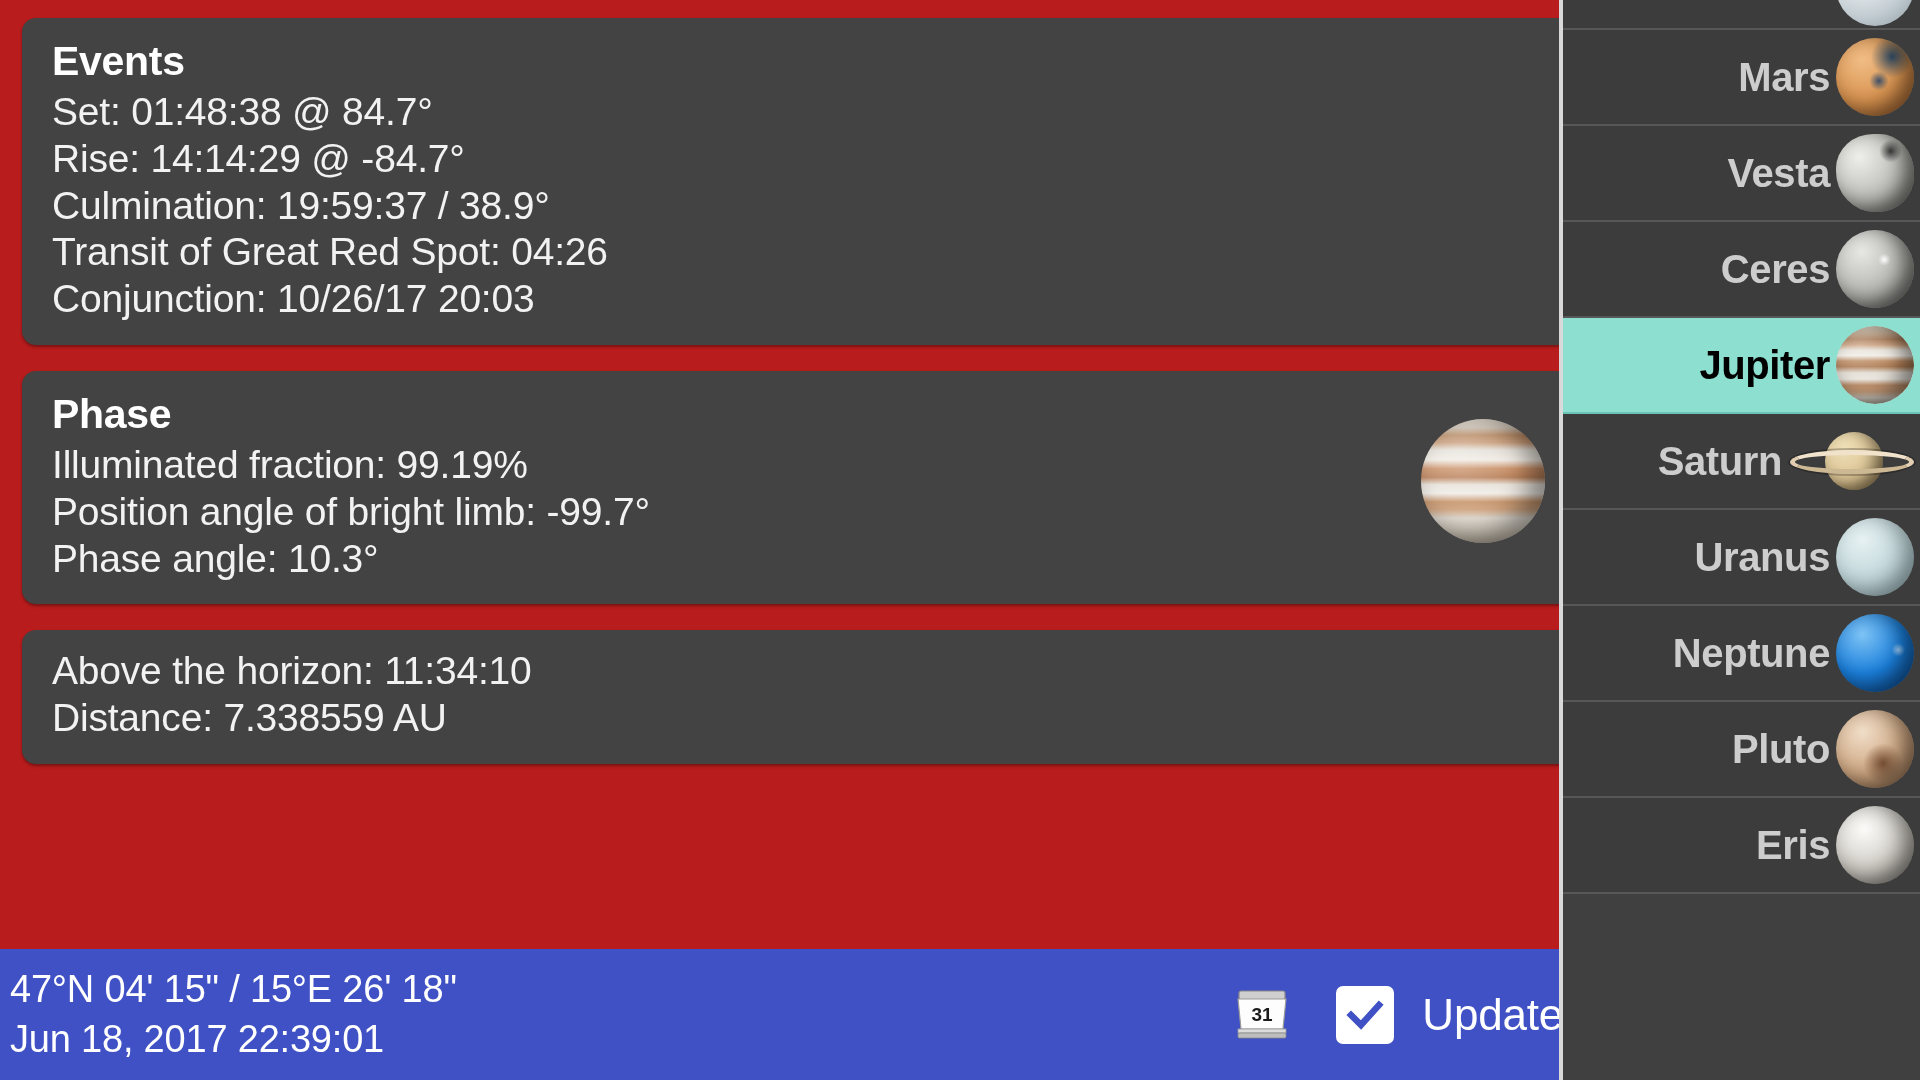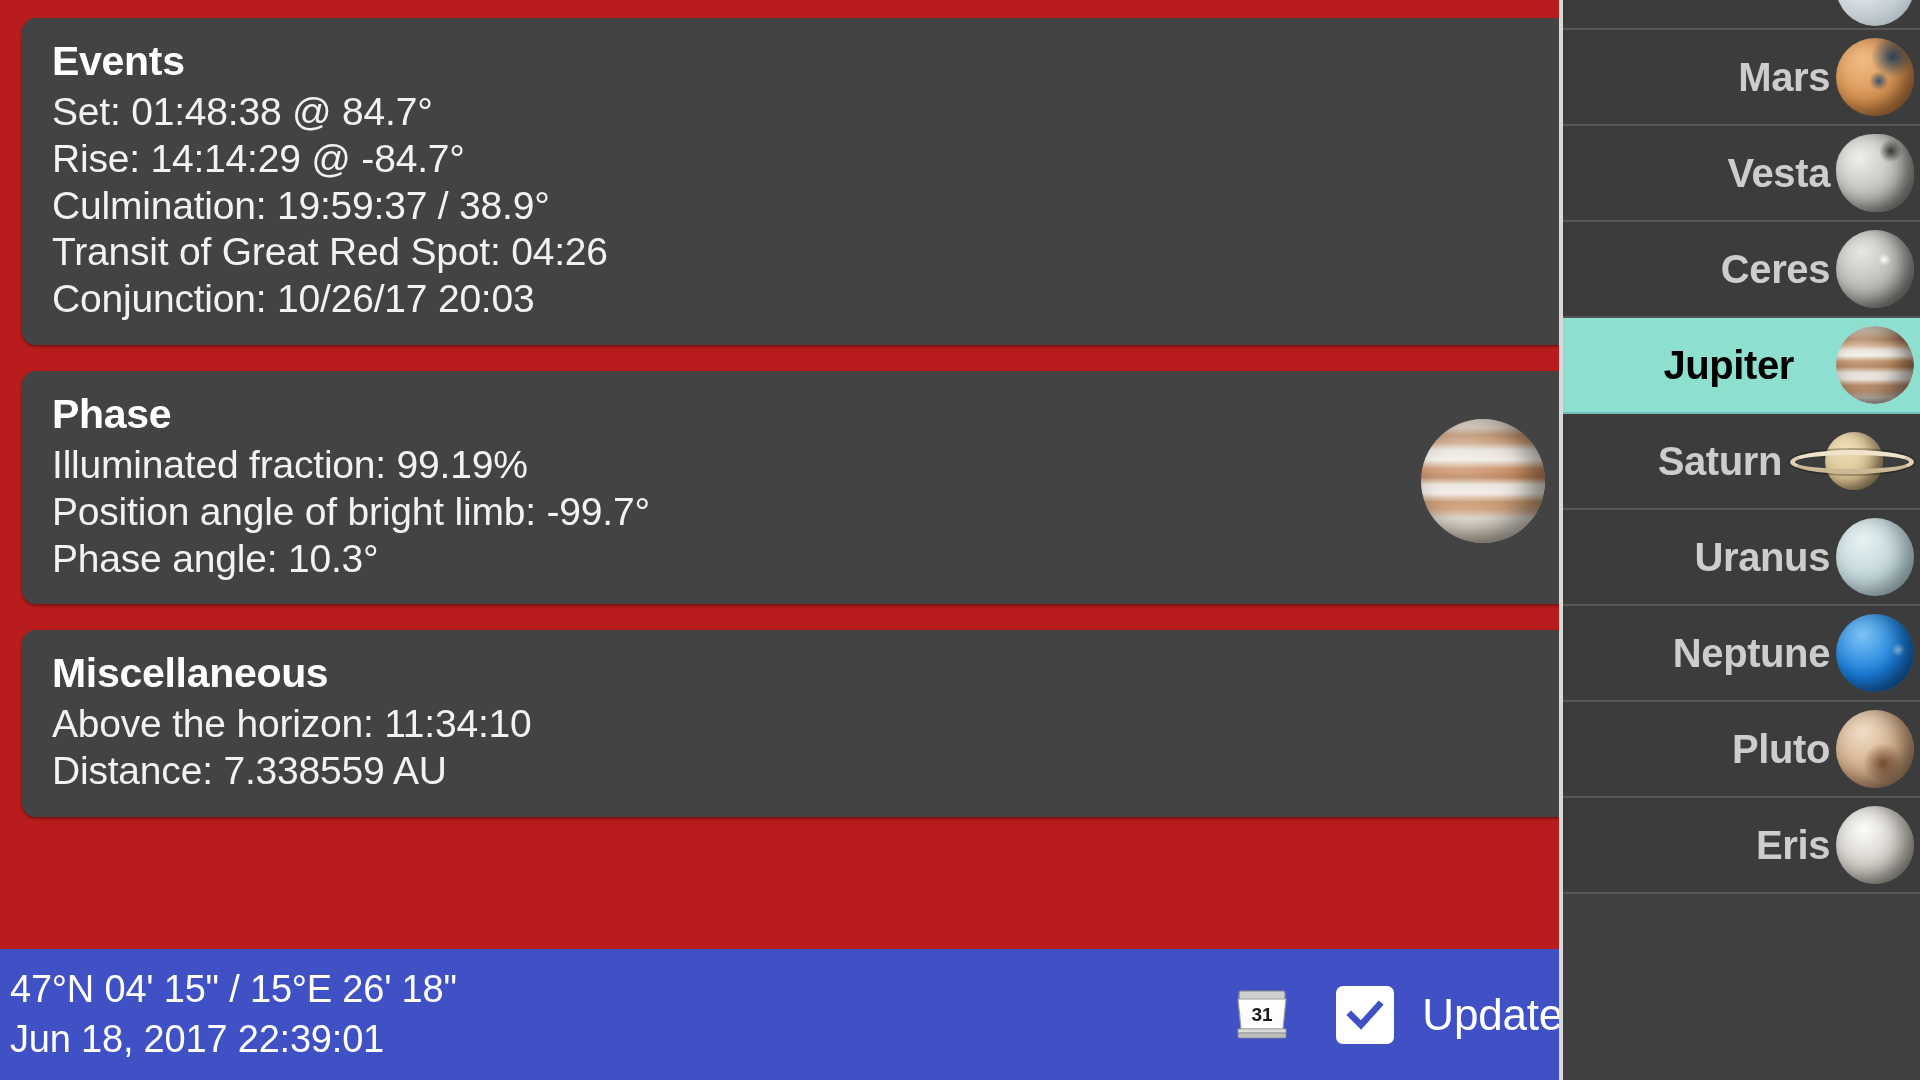--- a/index.html
+++ b/index.html
@@ -121,21 +121,21 @@
   .sb-item {
     position: relative;
     height: 96px;
     display: flex;
     align-items: center;
     justify-content: flex-end;
     padding-right: 6px;
     border-bottom: 2px solid #575757;
     background: #3c3c3c;
   }
-  .sb-item.selected { background: #8ddfd0; border-bottom-color: #6ec4b4; gap: 36px; }
+  .sb-item.selected { background: #8ddfd0; border-bottom-color: #6ec4b4; }
   .sb-label {
     color: #cdcdcd;
     font-size: 40px;
     font-weight: bold;
     letter-spacing: -0.4px;
     margin-right: 6px;
     white-space: nowrap;
   }
   .sb-item.selected .sb-label { color: #000000; }
   .sb-thumb {
@@ -244,21 +244,20 @@
         <div class="card-body">
           <div class="card-title">Phase</div>
           <div class="card-line">Illuminated fraction: 99.19%</div>
           <div class="card-line">Position angle of bright limb: -99.7°</div>
           <div class="card-line">Phase angle: 10.3°</div>
         </div>
       </div>
 
       <div class="card">
         <div class="card-body">
-          <div class="card-title">Miscellaneous</div>
           <div class="card-line">Above the horizon: 11:34:10</div>
           <div class="card-line">Distance: 7.338559 AU</div>
         </div>
       </div>
 
     </div>
 
     <div class="status-bar">
       <div class="status-left">
         <div class="status-text">47°N 04' 15" / 15°E 26' 18"</div>

